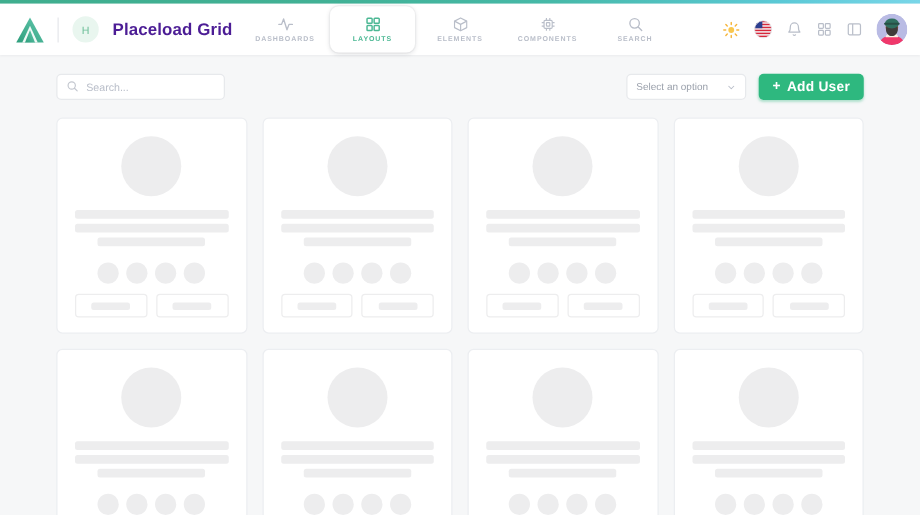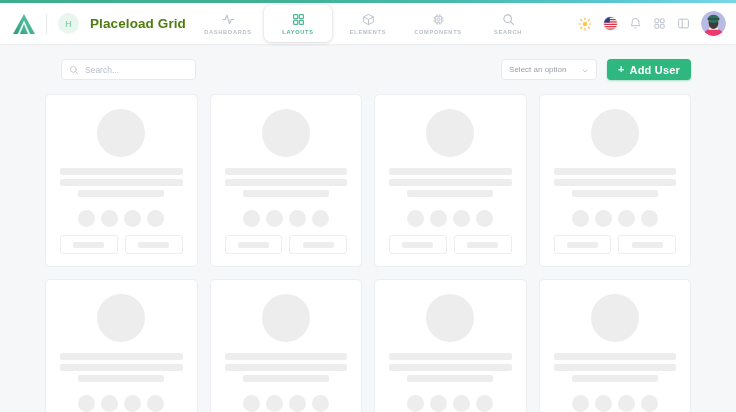--- a/index.html
+++ b/index.html
@@ -27,21 +27,21 @@
   .logo-mark { width: 24px; height: 22px; display:block; }
   .brand-divider { width:1px; height:20px; background:#e6e8ec; margin:0 11px 0 10px; }
   .org-badge {
     width: 21px; height: 21px; border-radius: 50%;
     background: #e9f6ef; color: #6fbf9a;
     font-size: 8.5px; display:flex; align-items:center; justify-content:center;
     letter-spacing:.2px;
   }
   .brand-title {
     margin-left: 11px; font-size: 13.5px; font-weight: 700;
-    color: #4d7c0f; letter-spacing: .1px; white-space: nowrap;
+    color: #4c1d95; letter-spacing: .1px; white-space: nowrap;
   }
 
   
   .nav {
     position: absolute; left: 50%; transform: translateX(-50%);
     display: flex; align-items: center; gap: 2px;
   }
   .nav-item {
     width: 68px; height: 37px; border-radius: 7px;
     display: flex; flex-direction: column; align-items: center; justify-content: center;
@@ -66,21 +66,20 @@
   .hicon { display:flex; align-items:center; justify-content:center; cursor:pointer; color:#b9bec9; }
   .avatar {
     width: 25px; height: 25px; border-radius: 50%;
     overflow: hidden; cursor: pointer; flex: 0 0 auto;
   }
 
   
   .toolbar {
     display: flex; align-items: center;
     padding: 15px 45px 0 45px;
-    margin-left: 16px;
   }
   .search-box {
     width: 135px; height: 21px; border: 1px solid #e7e9ec;
     border-radius: 4px; background: #fff;
     display: flex; align-items: center; padding: 0 7px; gap: 6px;
   }
   .search-box input {
     border: none; outline: none; background: transparent;
     font-size: 8.5px; color: #8b919d; width: 100%;
     font-family: "Liberation Sans", sans-serif;

